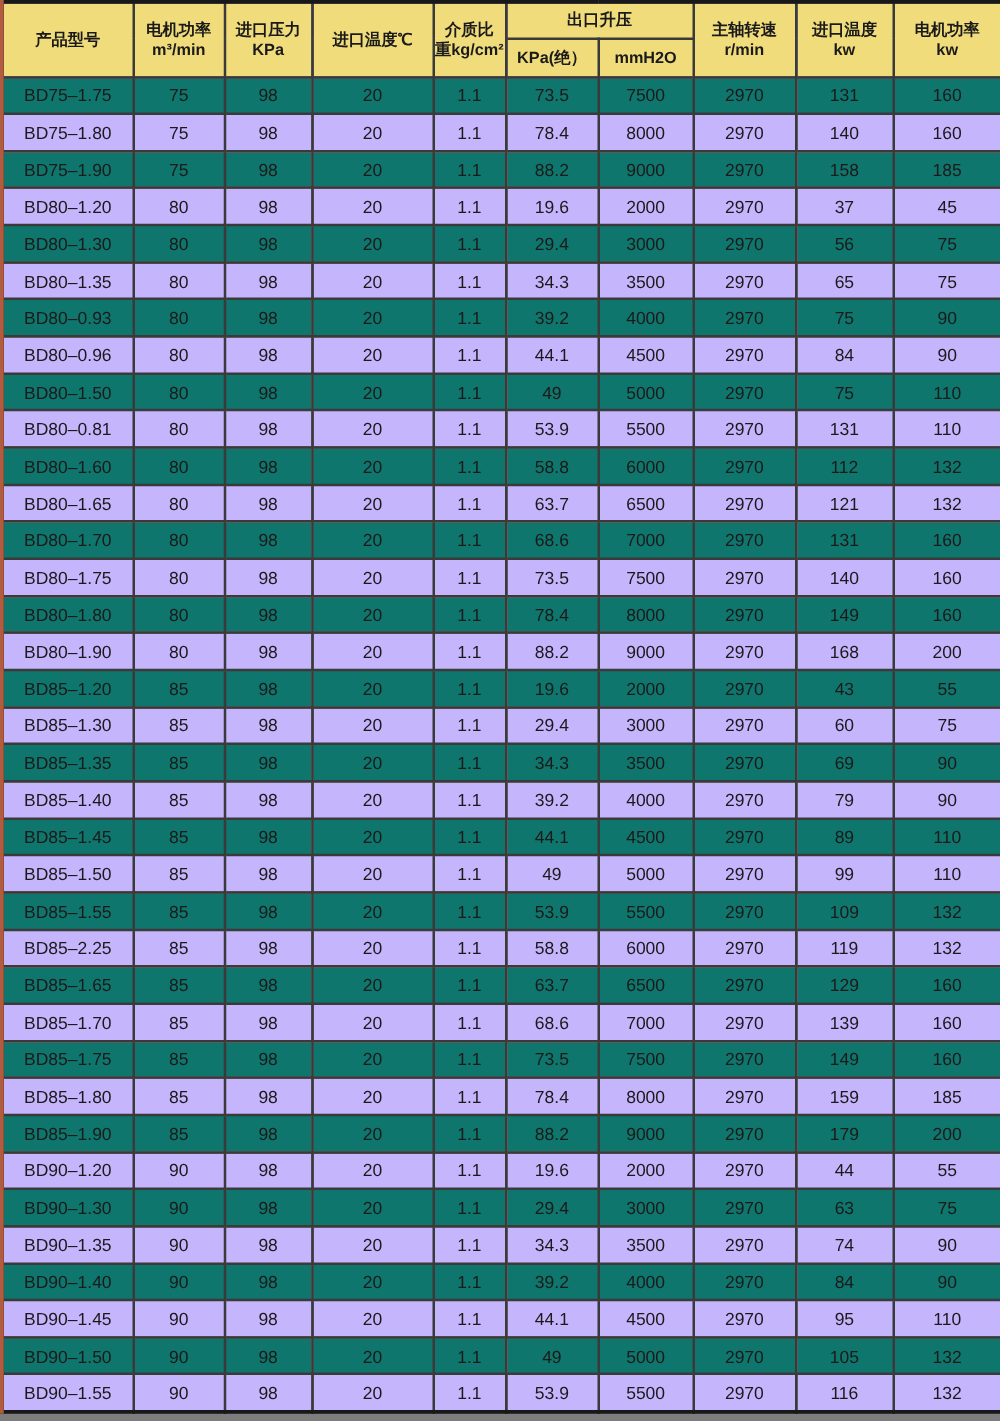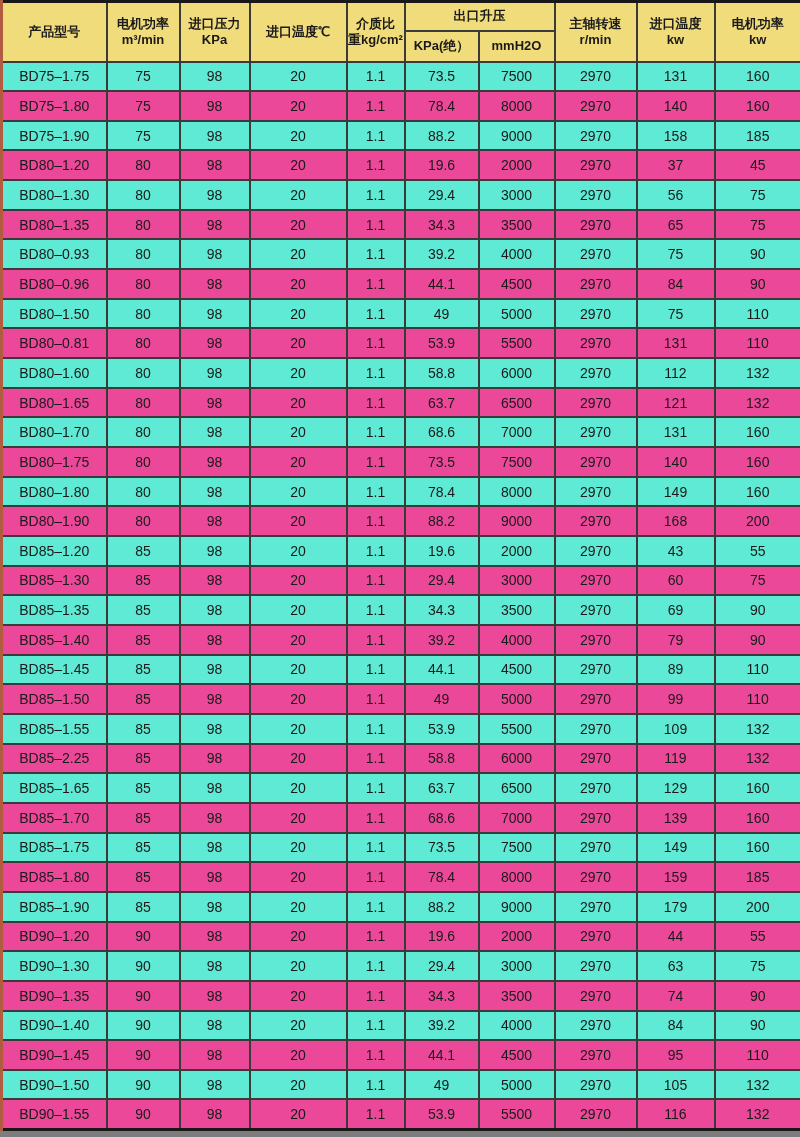--- a/index.html
+++ b/index.html
@@ -32,22 +32,22 @@
   }
   thead th {
     background: #f1dc7b;
     font-size: 13px;
     font-weight: bold;
     line-height: 1.25;
   }
   thead tr.h1 { height: 29px; }
   thead tr.h2 { height: 31px; }
   tbody td { font-size: 14px; font-weight: normal; }
-  tbody tr { background: #ec4899; height: 29px; }
-  tbody tr.alt { background: #5eead4; }
+  tbody tr { background: #c4b5fd; height: 29px; }
+  tbody tr.alt { background: #0f766e; }
   .hline { display: block; }
 </style>
 </head>
 <body>
 
 <div class="page">
   <div class="red-edge"></div>
 
   <table class="spec">
     <colgroup>

